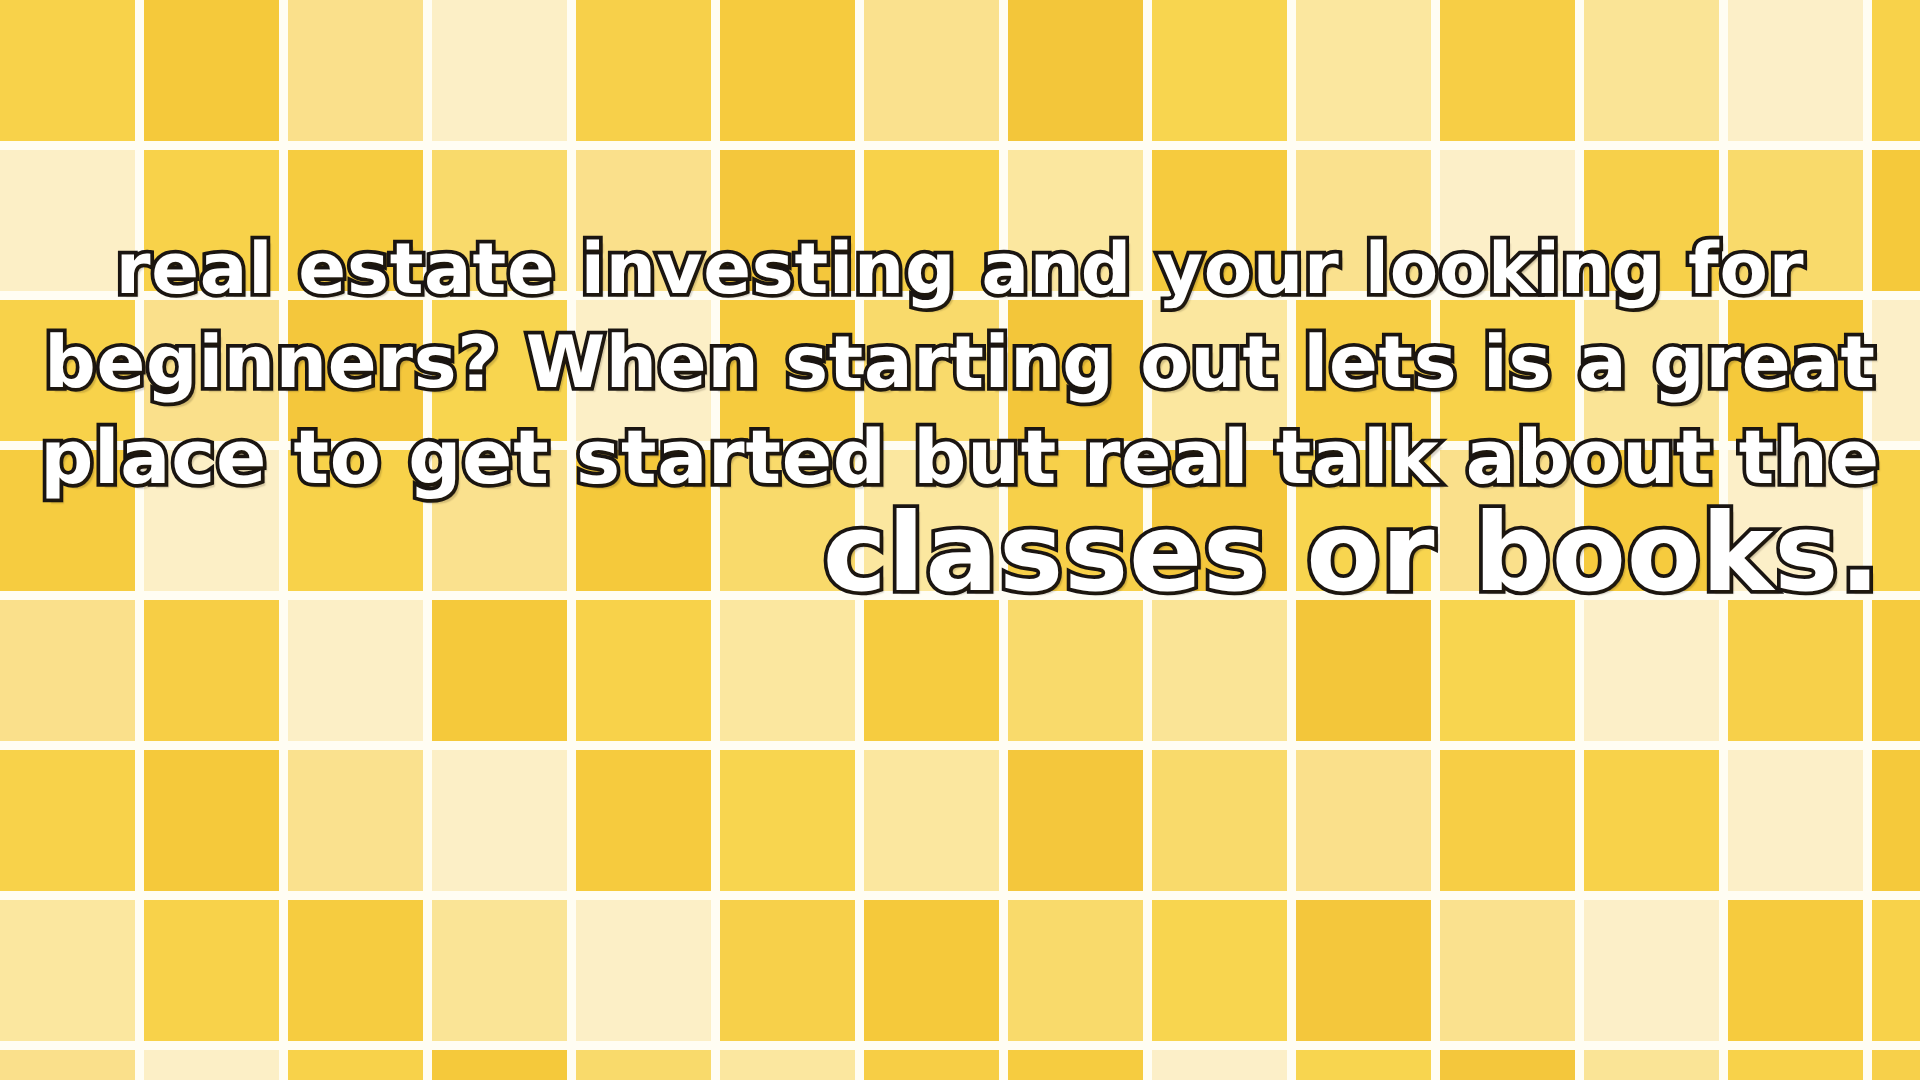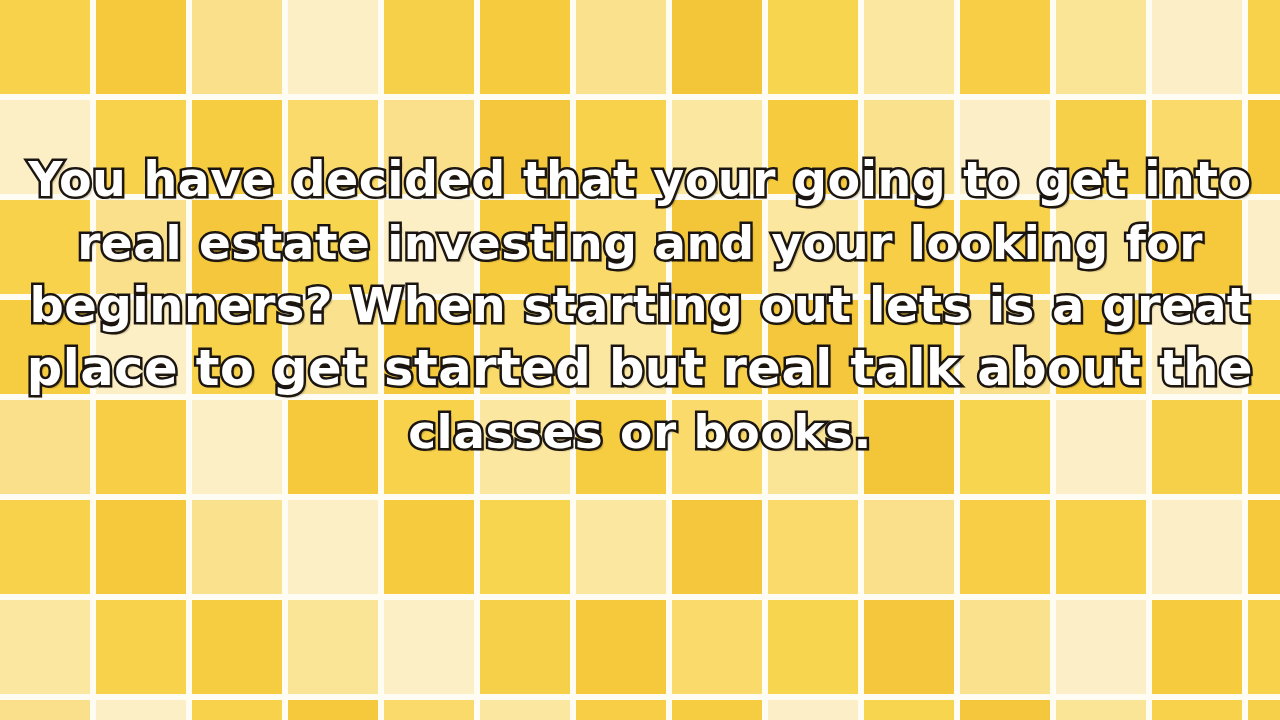--- a/index.html
+++ b/index.html
@@ -177,20 +177,19 @@
       <div class="tile" style="background: rgb(246, 204, 64);"></div>
       <div class="tile" style="background: rgb(252, 239, 200);"></div>
       <div class="tile" style="background: rgb(248, 213, 79);"></div>
       <div class="tile" style="background: rgb(244, 199, 60);"></div>
       <div class="tile" style="background: rgb(250, 228, 150);"></div>
       <div class="tile" style="background: rgb(248, 210, 74);"></div>
       <div class="tile" style="background: rgb(247, 208, 74);"></div>
     </div>
 
   <div id="caption-block" style="color: rgb(255, 255, 255);">
-      <span class="caption-line" style="font-size: 47.5px;">You have decided that your going to get into</span>
       <span class="caption-line" style="font-size: 47px;">real estate investing and your looking for</span>
       <span class="caption-line" style="font-size: 48px;">beginners? When starting out lets is a great</span>
       <span class="caption-line" style="font-size: 49.5px;">place to get started but real talk about the</span>
-      <span class="caption-line" style="font-size: 47px;">classes or books.</span>
+      <span class="caption-line" style="font-size: 72px; text-align: right;">classes or books.</span>
     </div>
 
 </div>
 
 </body></html>

